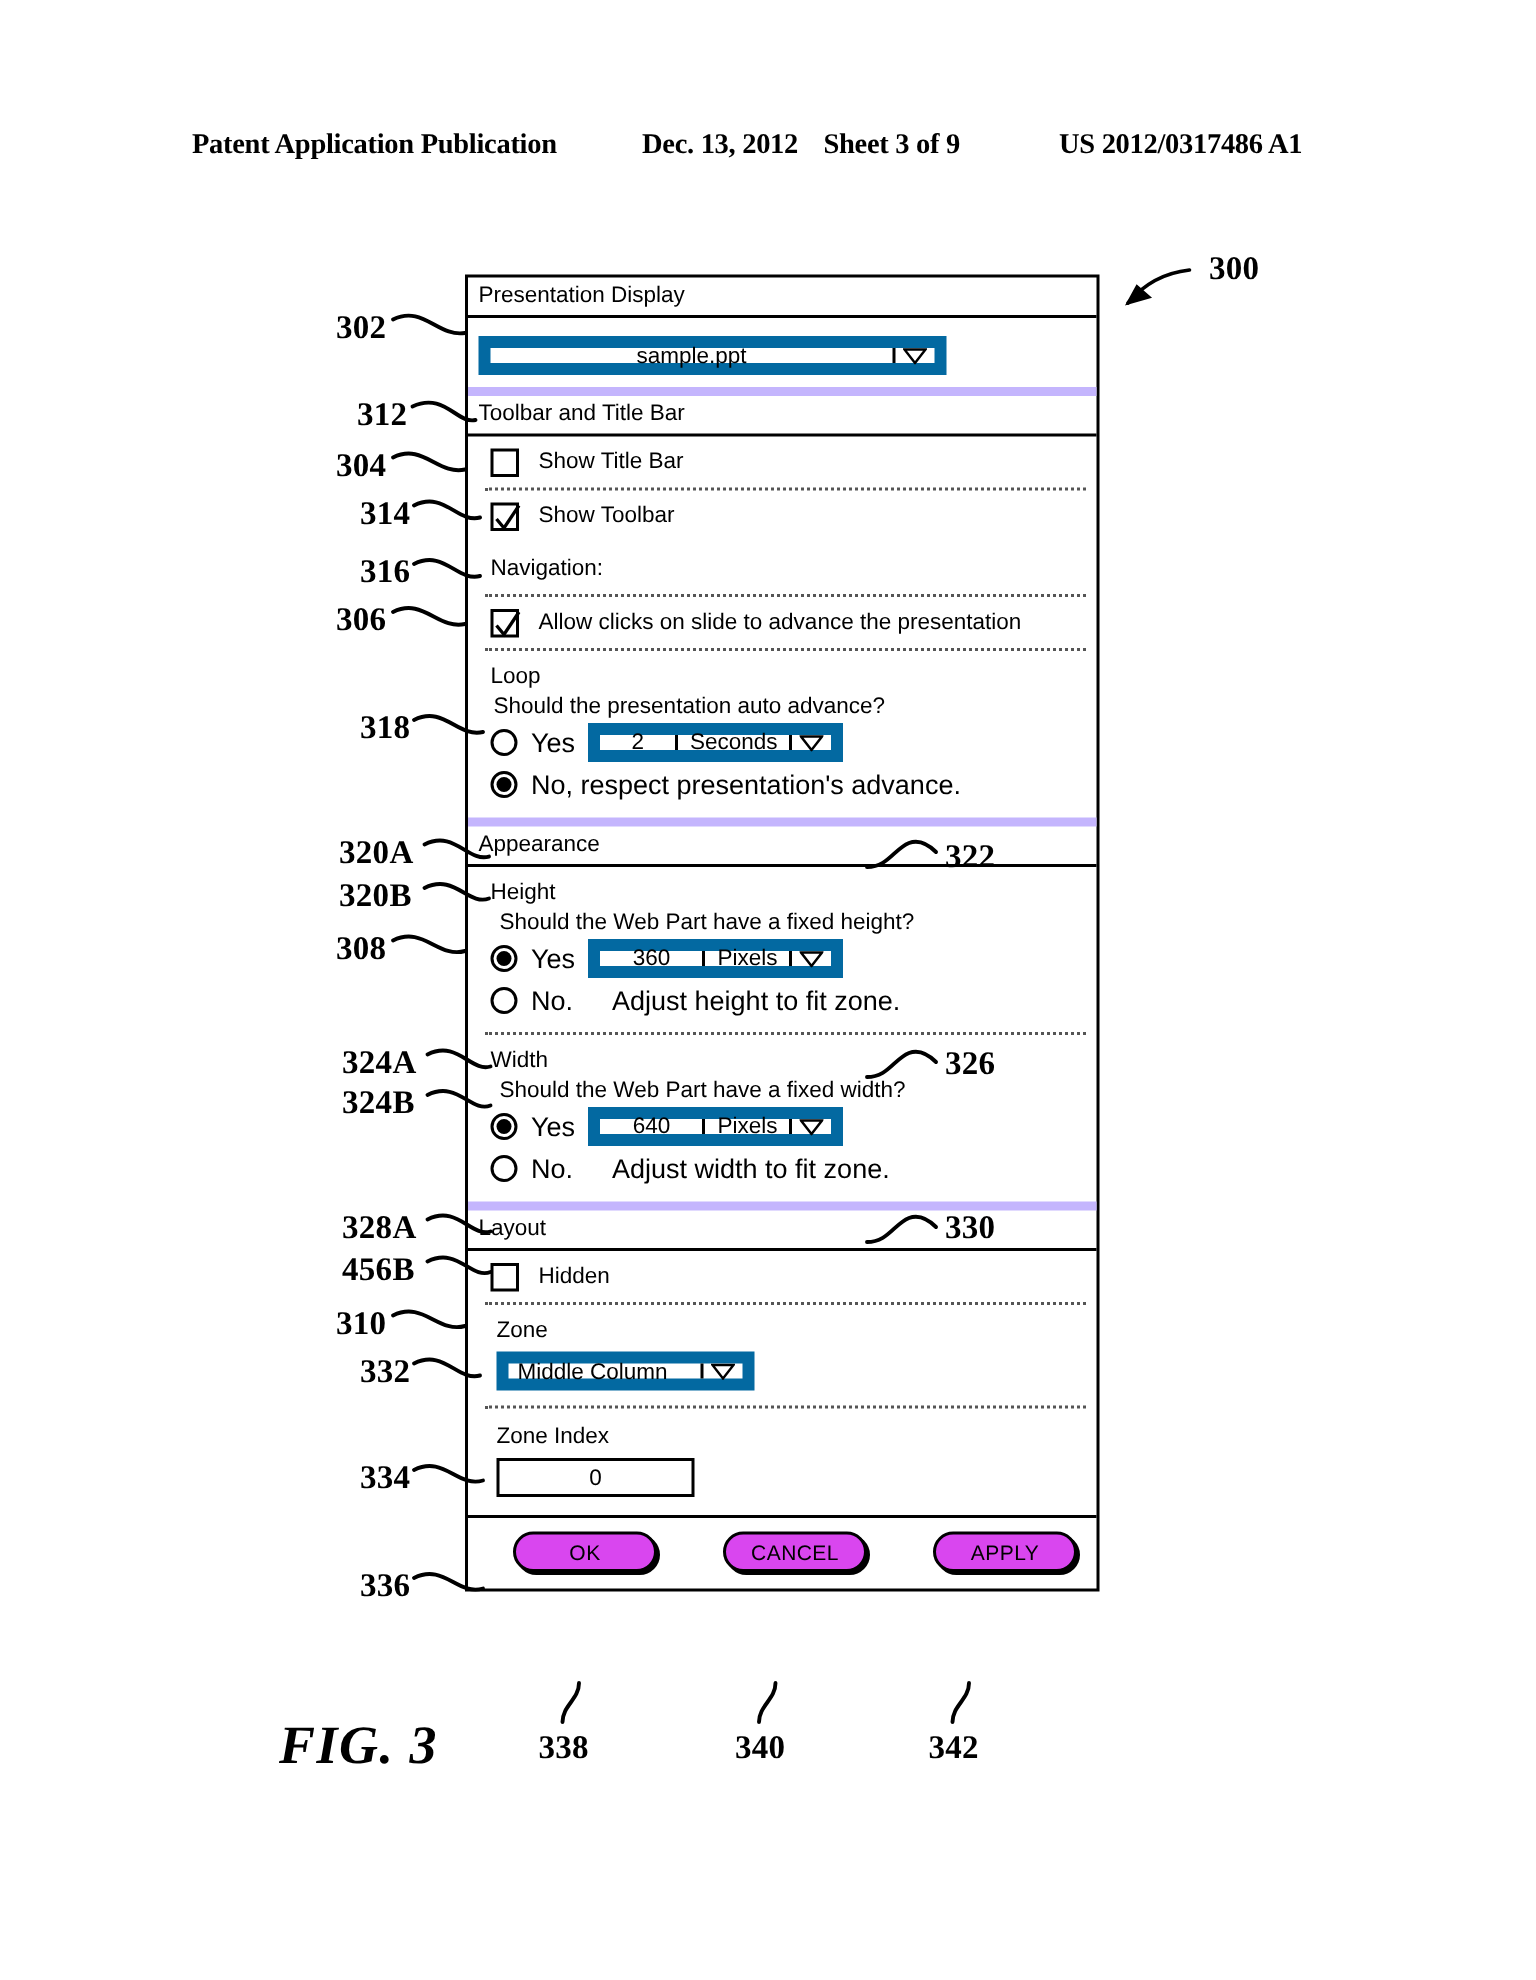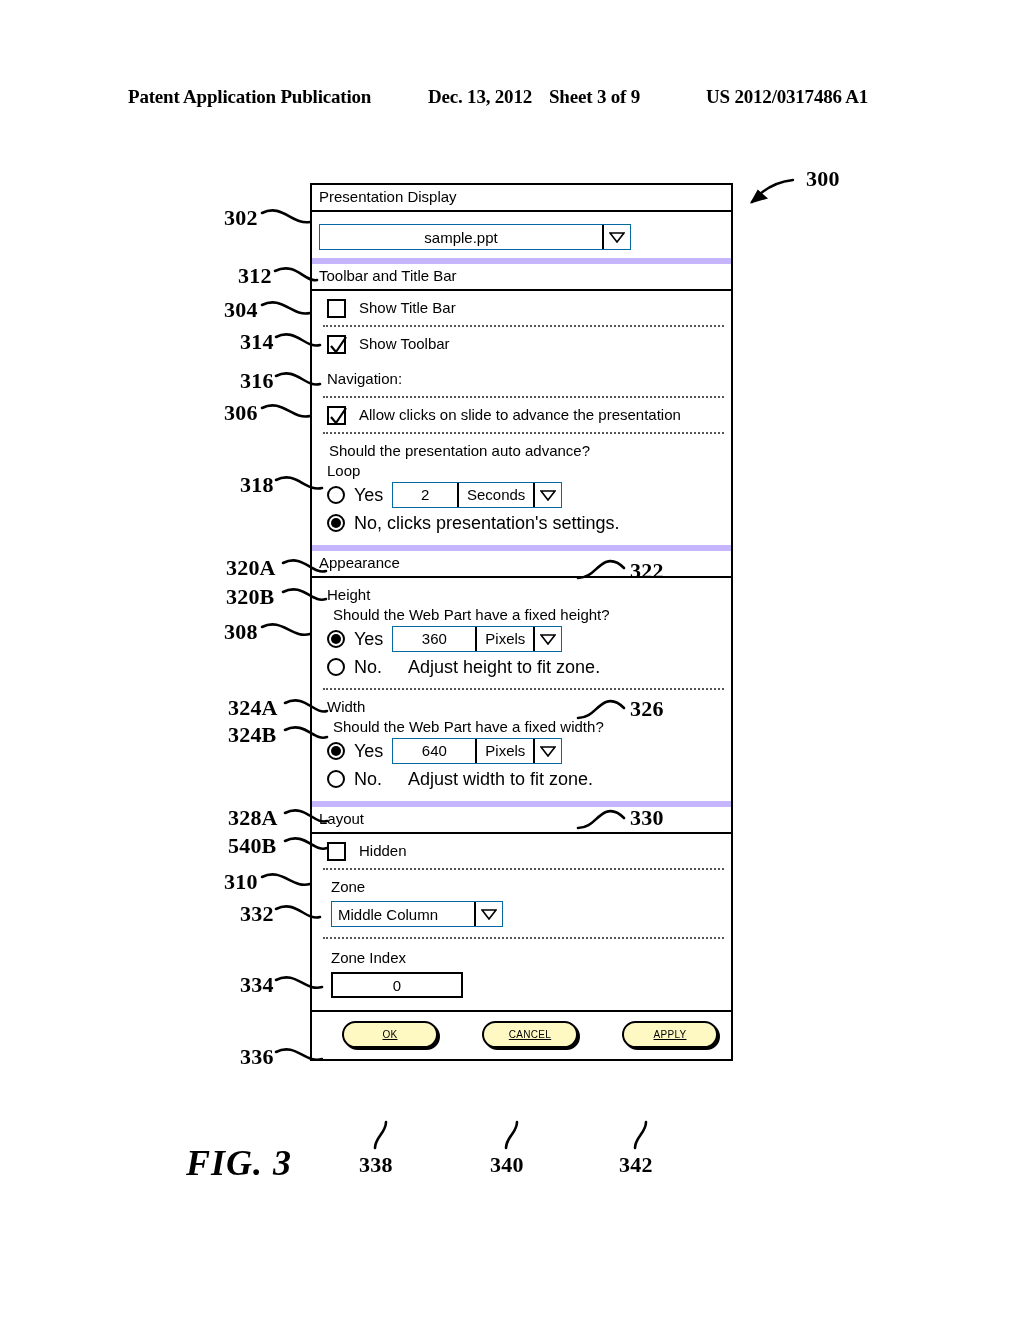--- a/index.html
+++ b/index.html
@@ -78,21 +78,21 @@
     border-top: 2px dotted #555;
     margin: 7px 0 7px 4px;
     height: 0;
   }
   .lbl { line-height: 20px; }
 
   
   .combo {
     display: inline-flex;
     align-items: stretch;
-    border: 1px solid #0369a1;
+    border: 8px solid #0369a1;
     box-sizing: border-box;
     height: 26px;
     background: #fff;
     vertical-align: middle;
   }
   .combo .cv {
     flex: 1 1 auto;
     display: flex;
     align-items: center;
     justify-content: center;
@@ -198,28 +198,27 @@
     gap: 44px;
     padding-left: 30px;
   }
   .pill {
     position: relative;
     width: 96px;
     height: 27px;
     border: 2px solid #000;
     border-radius: 14px;
     box-sizing: border-box;
-    background: #fef9c3;
+    background: #d946ef;
     display: flex;
     align-items: center;
     justify-content: center;
-    font-size: 10px;
+    font-size: 14px;
     box-shadow: 2px 2px 0 #000;
     letter-spacing: 0.3px;
-    text-decoration: underline;
   }
 
   
   .refnum {
     position: absolute;
     font-family: "Liberation Serif", serif;
     font-weight: bold;
     font-size: 22px;
     letter-spacing: 0.2px;
     white-space: nowrap;
@@ -282,38 +281,38 @@
     <div class="dotted-sep"></div>
     <div class="cbrow">
       <span class="checkbox">
         <svg width="21" height="21" viewBox="0 0 21 21">
             <polyline points="3,10 8,16 18,1" fill="none" stroke="#000" stroke-width="2.2"></polyline>
           </svg>
       </span>
       <span>Allow clicks on slide to advance the presentation</span>
     </div>
     <div class="dotted-sep"></div>
+    <div class="lbl" style="padding-left:8px">Loop</div>
     <div class="lbl" style="padding-left:10px">Should the presentation auto advance?</div>
-    <div class="lbl" style="padding-left:8px">Loop</div>
     <div class="radiorow">
       <span class="radio"></span>
       <span class="rtext">Yes</span>
       <span class="combo" style="width:170px">
         <span class="cv">2</span>
         <span class="cunit">Seconds</span>
         <span class="carrow">
           <svg width="16" height="12" viewBox="0 0 16 12">
               <polygon points="1,2 15,2 8,11" fill="none" stroke="#000" stroke-width="1.6"></polygon>
             </svg>
         </span>
       </span>
     </div>
     <div class="radiorow">
       <span class="radio on"></span>
-      <span class="rtext">No, clicks presentation's settings.</span>
+      <span class="rtext">No, respect presentation's advance.</span>
     </div>
   </div>
 
   <div class="section-head">Appearance</div>
   <div class="section-body">
     <div class="lbl" style="padding-left:8px">Height</div>
     <div class="lbl" style="padding-left:14px">Should the Web Part have a fixed height?</div>
     <div class="radiorow">
       <span class="radio on"></span>
       <span class="rtext">Yes</span>
@@ -434,21 +433,21 @@
 <div class="refnum" style="left:240px; top:329px">314</div>
 <div class="refnum" style="left:240px; top:368px">316</div>
 <div class="refnum" style="left:224px; top:400px">306</div>
 <div class="refnum" style="left:240px; top:472px">318</div>
 <div class="refnum" style="left:226px; top:555px">320A</div>
 <div class="refnum" style="left:226px; top:584px">320B</div>
 <div class="refnum" style="left:224px; top:619px">308</div>
 <div class="refnum" style="left:228px; top:695px">324A</div>
 <div class="refnum" style="left:228px; top:722px">324B</div>
 <div class="refnum" style="left:228px; top:805px">328A</div>
-<div class="refnum" style="left:228px; top:833px">540B</div>
+<div class="refnum" style="left:228px; top:833px">456B</div>
 <div class="refnum" style="left:224px; top:869px">310</div>
 <div class="refnum" style="left:240px; top:901px">332</div>
 <div class="refnum" style="left:240px; top:972px">334</div>
 <div class="refnum" style="left:240px; top:1044px">336</div>
 <div class="refnum" style="left:630px; top:558px">322</div>
 <div class="refnum" style="left:630px; top:696px">326</div>
 <div class="refnum" style="left:630px; top:805px">330</div>
 <div class="refnum" style="left:359px; top:1152px">338</div>
 <div class="refnum" style="left:490px; top:1152px">340</div>
 <div class="refnum" style="left:619px; top:1152px">342</div>

